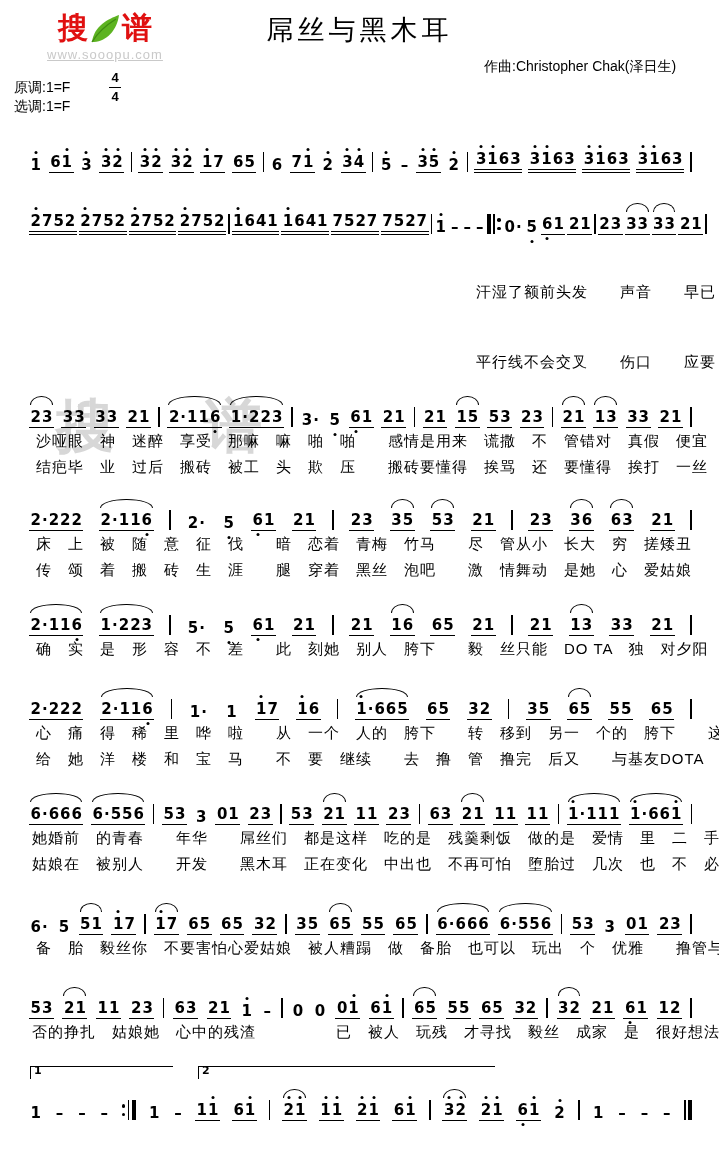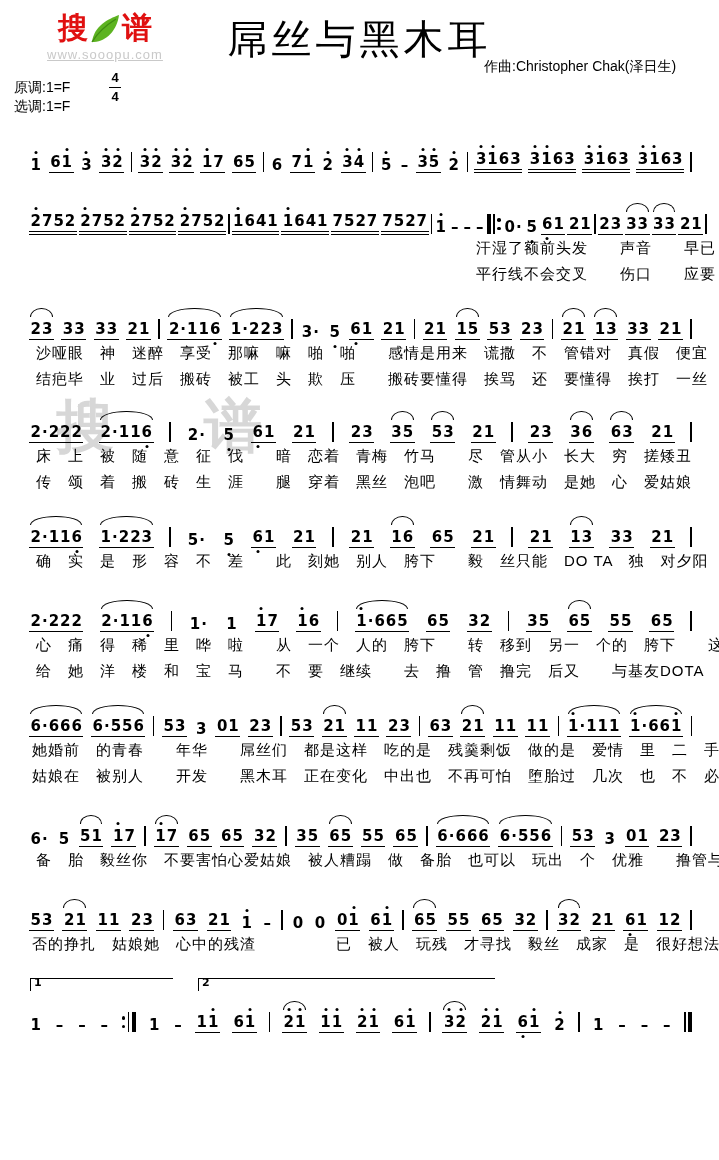--- a/index.html
+++ b/index.html
@@ -6,21 +6,21 @@
   .page{position:relative;width:719px;height:1160px;background:#fff;overflow:hidden;
         font-family:"Liberation Sans","DejaVu Sans",sans-serif;color:#000;}
   
   .logo{position:absolute;left:30px;top:8px;width:150px;text-align:center;cursor:pointer;}
   .logo-row{display:flex;align-items:center;justify-content:center;gap:2px;}
   .logo-char{font-size:30px;font-weight:bold;color:#e01010;font-family:"Liberation Sans",sans-serif;}
   .logo-leaf{width:34px;height:34px;margin:0 -2px;}
   .logo-url{font-size:13px;color:#c9c9c9;letter-spacing:1px;margin-top:-2px;font-family:"Liberation Sans",sans-serif;text-decoration:underline;}
   .title{position:absolute;left:0;right:0;top:12px;margin:0;text-align:center;
          font-family:"Liberation Serif","DejaVu Serif",serif;font-weight:normal;
-         font-size:40px;letter-spacing:4px;}
+         font-size:27px;letter-spacing:4px;}
   .credits{position:absolute;left:484px;top:56px;font-size:14px;line-height:1.45;
            font-family:"Liberation Sans",sans-serif;}
   .keys{position:absolute;left:14px;top:78px;font-size:14px;line-height:1.35;}
   .keys .frac{position:absolute;left:95px;top:-8px;display:inline-flex;flex-direction:column;
               align-items:center;font-size:13px;font-weight:bold;line-height:1.2;}
   .keys .frac-line{width:12px;height:1px;background:#000;margin:1px 0;}
   
   .watermark{position:absolute;top:388px;left:56px;font-size:58px;font-weight:bold;
              color:#737373;opacity:.28;letter-spacing:90px;pointer-events:none;}
   
@@ -34,21 +34,21 @@
   .line-1{margin-top:0;}
   .line-2{margin-top:22px;}
   .line-3{margin-top:13px;}
   .line-4{margin-top:11px;}
   .line-5{margin-top:13px;}
   .line-6{margin-top:18px;}
   .line-7{margin-top:13px;}
   .line-8{margin-top:18px;}
   .line-9{margin-top:18px;}
   .line-10{margin-top:36px;}
-  .line-2 .lyric-row{padding-left:448px;}
+  .line-2 .lyric-row{padding-left:448px;margin-top:44px;}
   .line-3 .lyric-row,.line-4 .lyric-row,.line-5 .lyric-row,
   .line-6 .lyric-row,.line-8 .lyric-row{padding-left:8px;}
   .line-7 .lyric-row,.line-9 .lyric-row{padding-left:4px;}
   .line-10 .lyric-row{padding-left:232px;}
   
   .tok{position:relative;display:inline-flex;align-items:baseline;padding:0 1px;margin:0 1px;}
   .tok .n{position:relative;display:inline-block;font-family:"DejaVu Sans",sans-serif;
           font-weight:bold;font-size:15px;line-height:1.1;padding:0 .5px;}
   .u1{border-bottom:1.6px solid #000;padding-bottom:2px;}
   .u2{border-bottom:4px double #000;padding-bottom:2px;}

